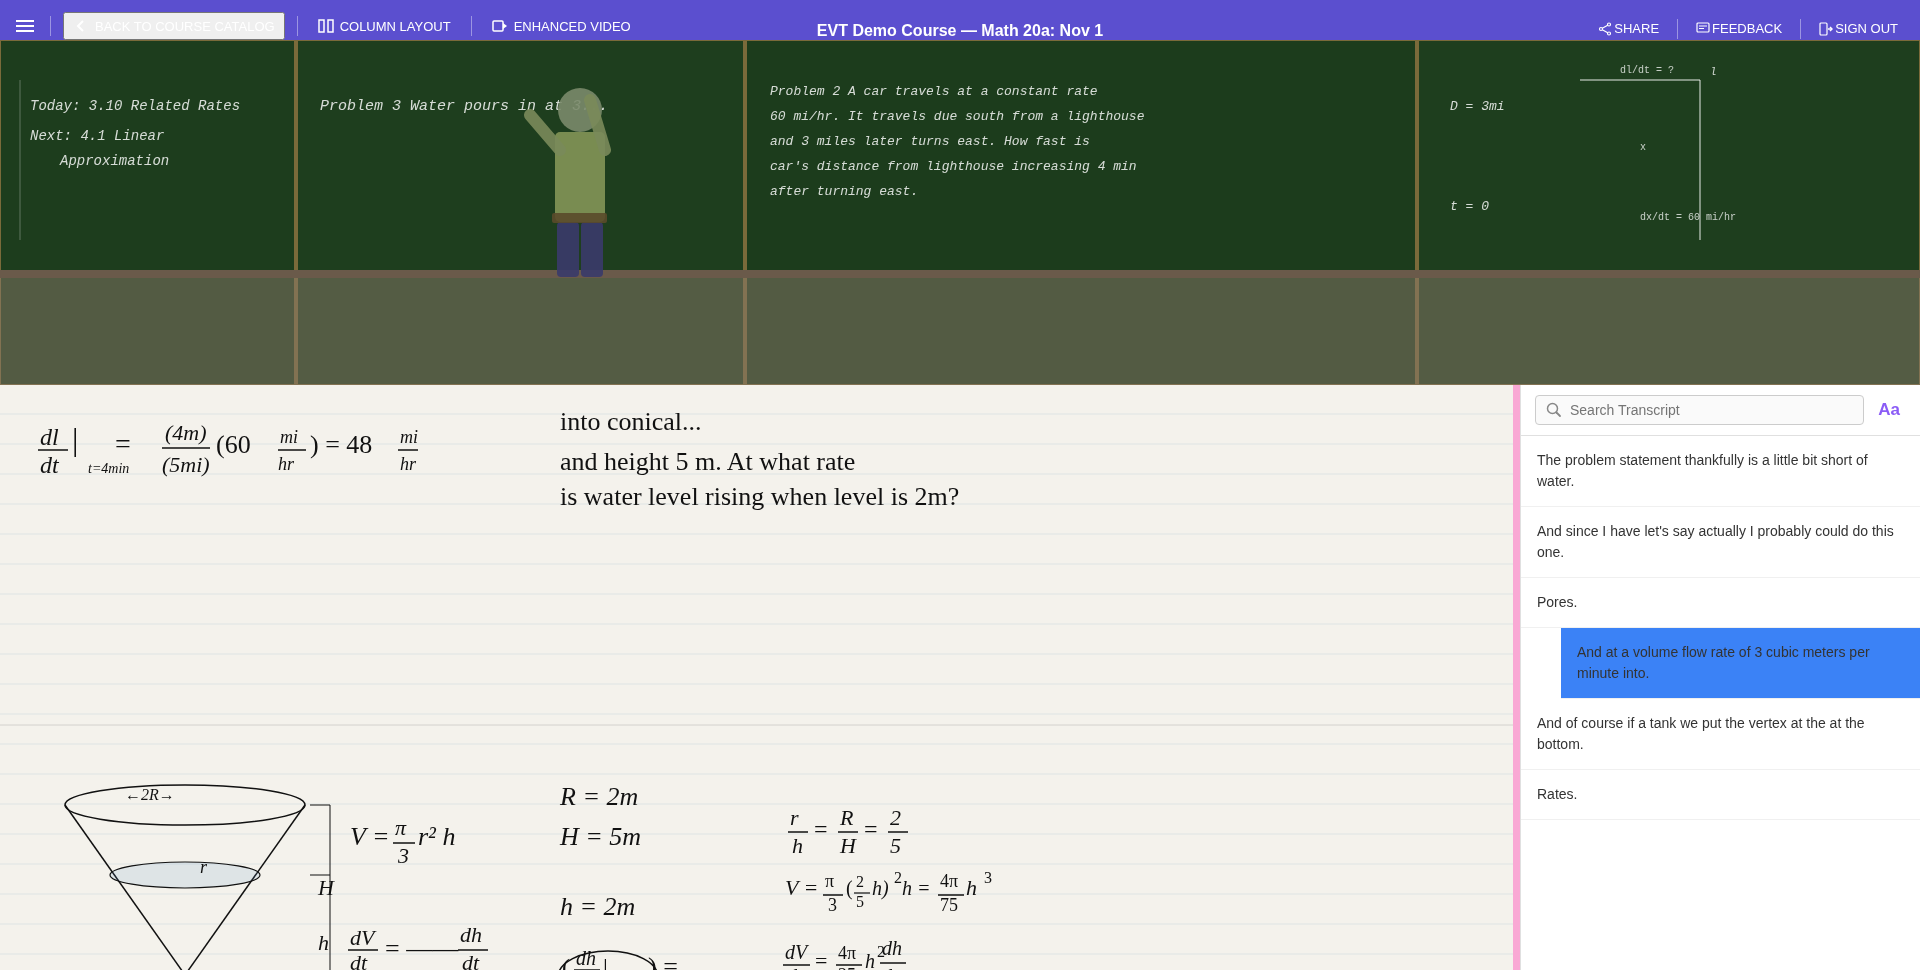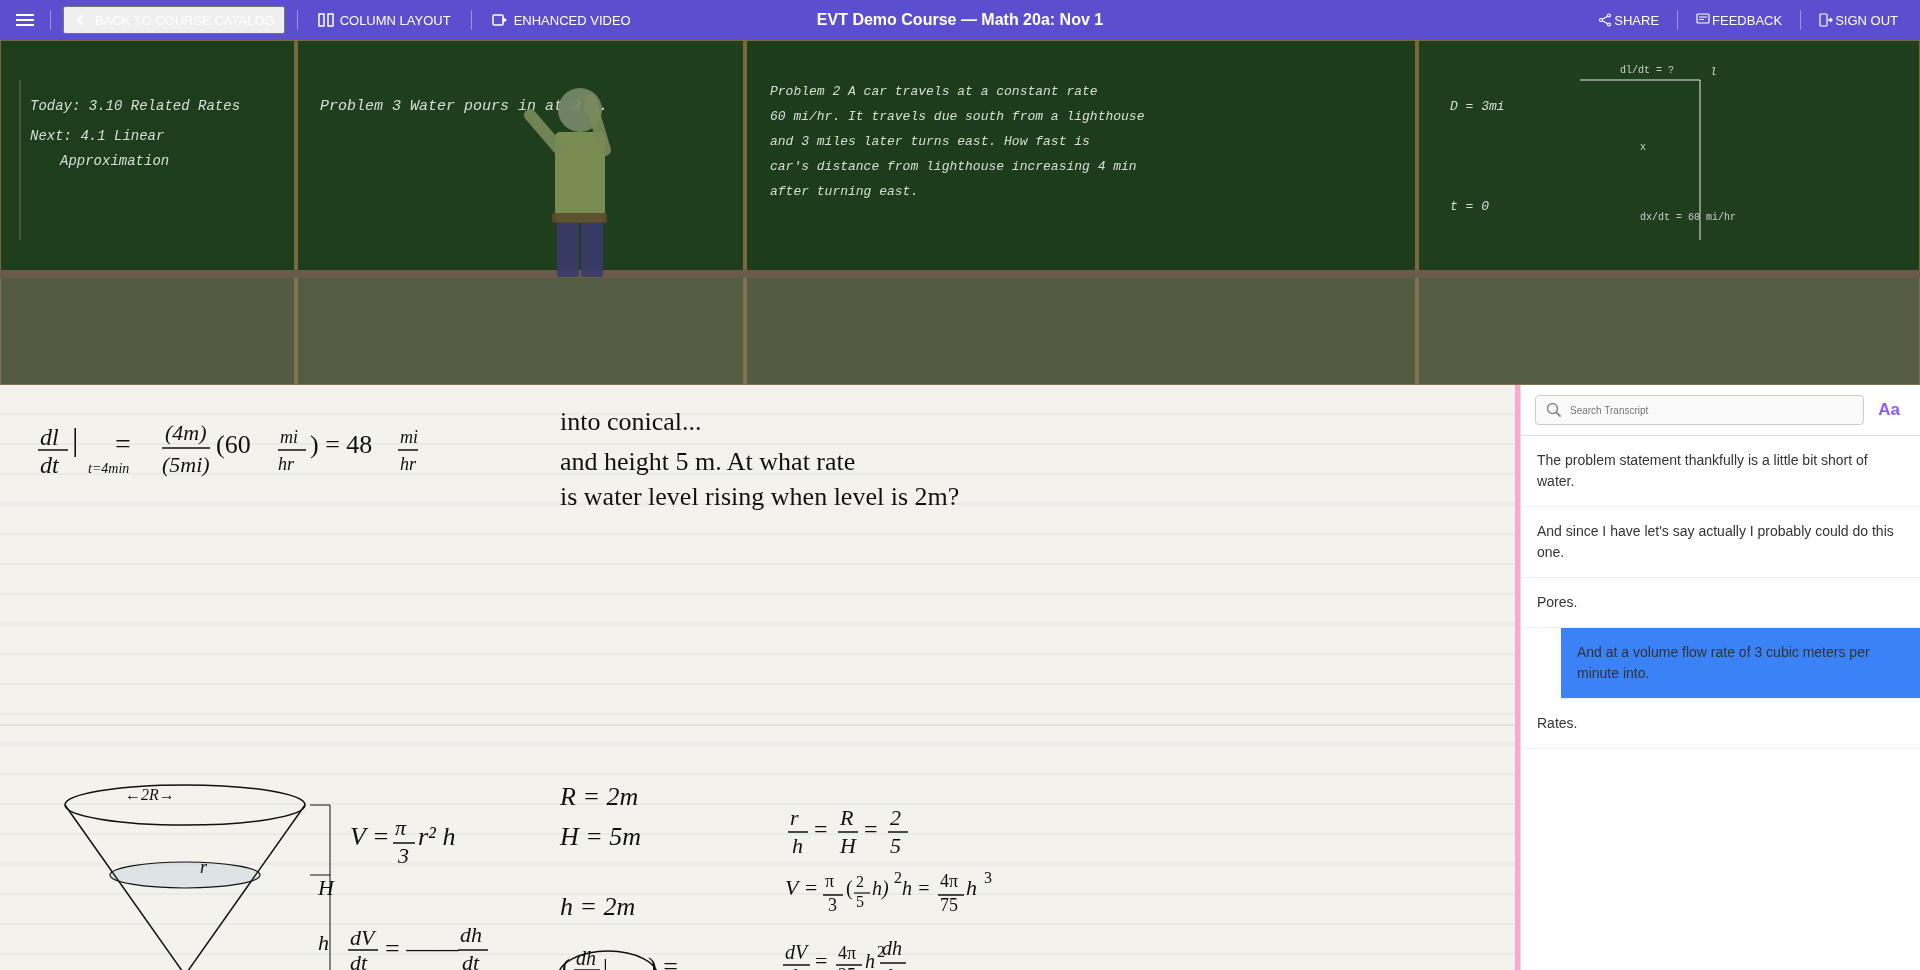--- a/index.html
+++ b/index.html
@@ -1,21 +1,21 @@
 <!DOCTYPE html>
 <html><head>
   <meta charset="utf-8">
   <style>
     * { margin: 0; padding: 0; box-sizing: border-box; }
     body { font-family: Arial, sans-serif; background: #1a1a1a; color: #fff; width: 1920px; height: 970px; overflow: hidden; }
 
     
     .top-nav {
       display: flex;
-      align-items: center;
+      align-items: flex-end;
       background: #5b4fcf;
       height: 40px;
       padding: 0 12px;
       position: relative;
       z-index: 10;
     }
     .nav-left {
       display: flex;
       align-items: center;
       gap: 8px;
@@ -87,21 +87,21 @@
       background: #fff;
       overflow: hidden;
     }
 
     
     .notes-area {
       flex: 1;
       background: #a16207;
       overflow: hidden;
       position: relative;
-      border-right: 5px solid #f9a8d4;
+      border-right: 7px solid #f9a8d4;
     }
 
     .notes-image-bg {
       width: 100%;
       height: 100%;
       background: #f5f5f0;
       position: relative;
       overflow: hidden;
     }
 
@@ -149,21 +149,21 @@
       background: #fafafa;
     }
 
     .search-icon-svg {
       color: #888;
       flex-shrink: 0;
     }
 
     .search-input {
       border: none; background: none; outline: none;
-      font-size: 10px; color: #333; flex: 1;
+      font-size: 14px; color: #333; flex: 1;
       width: 100%;
     }
 
     .font-size-btn {
       font-size: 17px; color: #8b5cf6; cursor: pointer;
       border: none; background: none; font-weight: bold;
       padding: 4px 6px;
       font-family: Arial, sans-serif;
     }
 
@@ -467,18 +467,19 @@
         </div>
         <button class="font-size-btn">Aa</button>
       </div>
 
       <div class="transcript-body" id="transcript-list">
 
       <div class="transcript-entry">The problem statement thankfully is a little bit short of water.</div>
           <div class="transcript-entry">And since I have let's say actually I probably could do this one.</div>
           <div class="transcript-entry">Pores.</div>
           <div class="transcript-entry active">And at a volume flow rate of 3 cubic meters per minute into.</div>
+          <div class="transcript-entry">And of course if a tank we put the vertex at the at the bottom.</div>
           <div class="transcript-entry">Rates.</div>
         </div>
     </div>
 
   </div>
 </div>
 
 </body></html>

